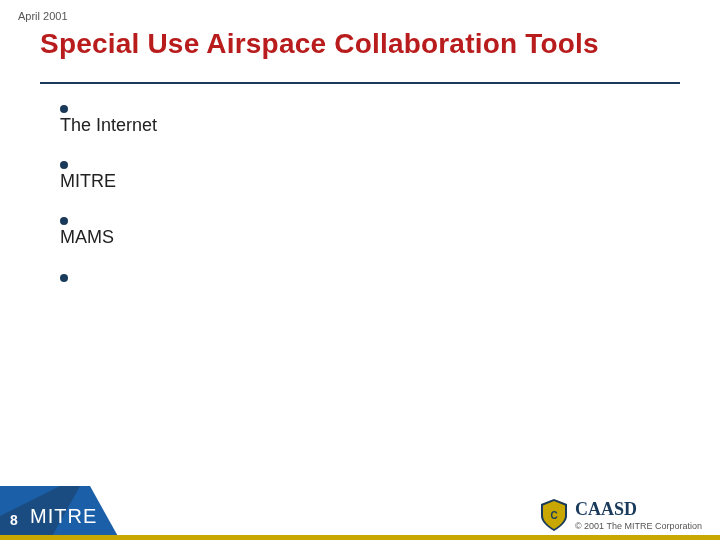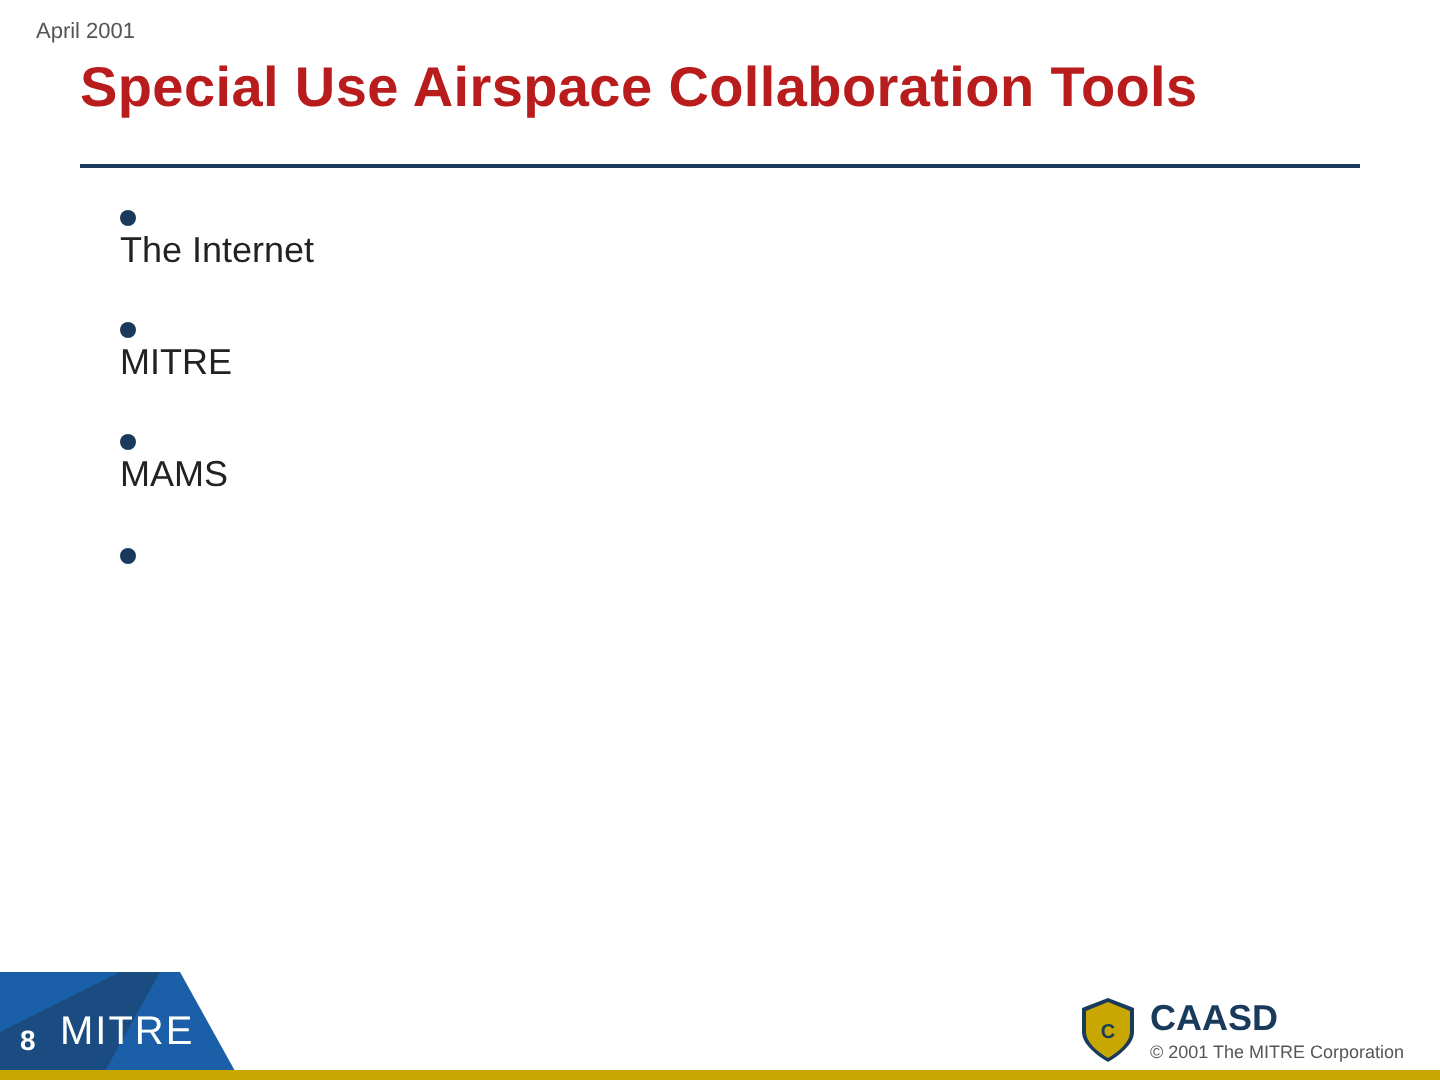--- a/index.html
+++ b/index.html
@@ -142,20 +142,21 @@
       display: flex;
       flex-direction: column;
       align-items: flex-start;
     }
 
     #caasd-label {
       font-size: 18px;
       font-weight: bold;
       color: #1a3a5c;
       line-height: 1;
+      font-family: Liberation Serif, serif;
     }
 
     #copyright-text {
       font-size: 9px;
       color: #555;
       margin-top: 3px;
       text-align: center;
     }
 
     

